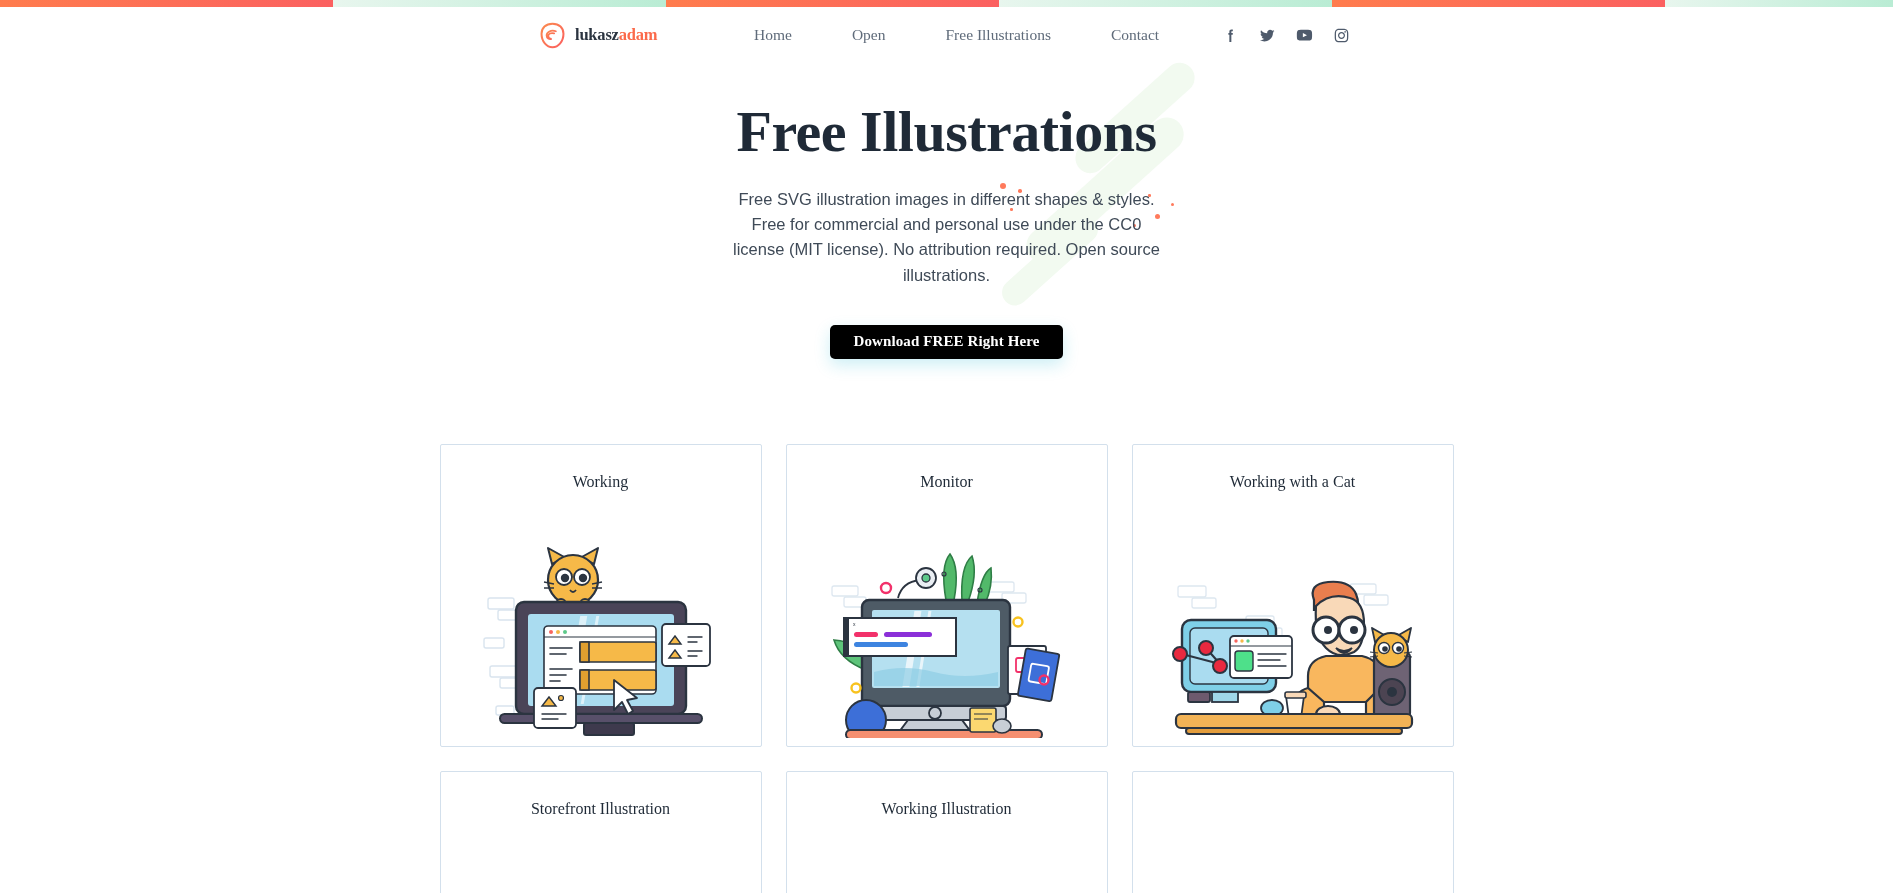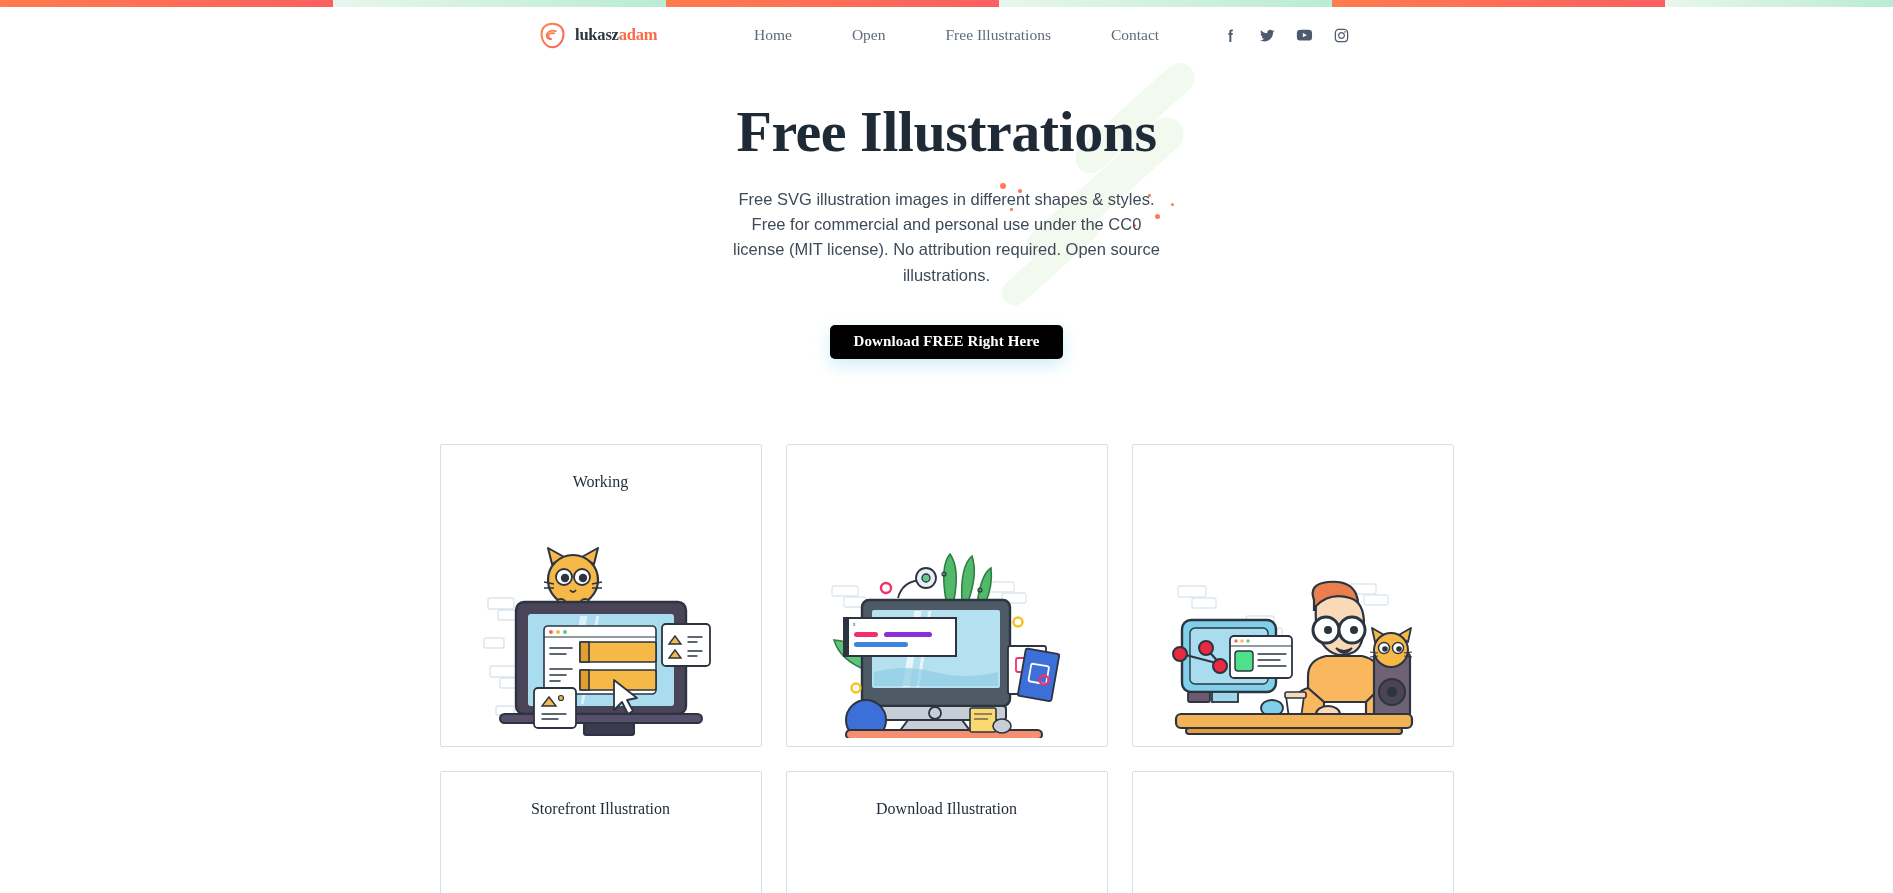--- a/index.html
+++ b/index.html
@@ -370,20 +370,21 @@
           <circle cx="85" cy="160" r="2.5" fill="#f6b948" stroke="#2b3440" stroke-width="1.2"></circle>
           <g stroke="#2b3440" stroke-width="1.4" stroke-linecap="round">
             <line x1="66" y1="176" x2="90" y2="176"></line>
               <line x1="66" y1="181" x2="82" y2="181"></line>
           </g>
         </svg>
       </div>
     </div>
 
     <div class="card">
+      <div class="card-title">Monitor</div>
       <div class="card-art">
         <svg width="250" height="200" viewBox="0 0 250 200" xmlns="http://www.w3.org/2000/svg">
           <g stroke="#dde7f0" stroke-width="1.3" fill="none">
             <rect x="10" y="48" width="26" height="10" rx="2"></rect>
               <rect x="22" y="59" width="22" height="10" rx="2"></rect>
             <rect x="166" y="44" width="26" height="10" rx="2"></rect>
               <rect x="180" y="55" width="24" height="10" rx="2"></rect>
             <rect x="190" y="130" width="26" height="10" rx="2"></rect>
               <rect x="178" y="141" width="22" height="10" rx="2"></rect>
             <rect x="56" y="136" width="24" height="10" rx="2"></rect>
@@ -450,20 +451,21 @@
           <circle cx="196" cy="84" r="4.5" fill="none" stroke="#f8c21e" stroke-width="2.4"></circle>
           <circle cx="34" cy="150" r="4.5" fill="none" stroke="#f8c21e" stroke-width="2.4"></circle>
           <circle cx="222" cy="142" r="4.5" fill="none" stroke="#f2316a" stroke-width="2.4"></circle>
           <circle cx="122" cy="36" r="2" fill="none" stroke="#2b3440" stroke-width="1.2"></circle>
           <circle cx="158" cy="52" r="2" fill="none" stroke="#2b3440" stroke-width="1.2"></circle>
         </svg>
       </div>
     </div>
 
     <div class="card">
+      <div class="card-title">Working with a Cat</div>
       <div class="card-art">
         <svg width="250" height="160" viewBox="0 0 250 160" xmlns="http://www.w3.org/2000/svg">
           <g stroke="#dde7f0" stroke-width="1.3" fill="none">
             <rect x="10" y="8" width="28" height="11" rx="2"></rect>
               <rect x="24" y="20" width="24" height="10" rx="2"></rect>
             <rect x="78" y="38" width="28" height="11" rx="2"></rect>
               <rect x="92" y="50" width="22" height="10" rx="2"></rect>
             <rect x="182" y="6" width="26" height="10" rx="2"></rect>
               <rect x="196" y="17" width="24" height="10" rx="2"></rect>
           </g>
@@ -537,21 +539,21 @@
         </svg>
       </div>
     </div>
 
     <div class="card">
       <div class="card-title">Storefront Illustration</div>
       <div class="card-art"></div>
     </div>
 
     <div class="card">
-      <div class="card-title">Download Illustration</div>
+      <div class="card-title">Working Illustration</div>
       <div class="card-art">
         <svg width="250" height="200" viewBox="0 0 250 200" xmlns="http://www.w3.org/2000/svg">
           <g transform="translate(0,114)">
             <path d="M20 40 q28 -22 56 -10 q18 -20 44 -8 q26 -14 50 4 q22 -4 34 14 z" fill="#d8eef5" opacity="0.85"></path>
             <path d="M60 56 q30 -16 58 -6 q26 -12 52 6 z" fill="#c6e6f0" opacity="0.8"></path>
 
             <path d="M100 16 q4 -18 24 -18 q22 0 26 20 q4 16 -4 26 q-8 12 -22 12 q-16 0 -22 -14 q-6 -12 -2 -26 z" fill="#1f3b3a"></path>
             <path d="M104 28 q-2 22 8 34 q10 12 22 4 q10 -8 10 -26 q0 -16 -12 -20 q-22 -8 -28 8 z" fill="#f7cfae"></path>
             <circle cx="116" cy="42" r="3.4" fill="#1f3b3a"></circle>
             <circle cx="134" cy="42" r="3.4" fill="#1f3b3a"></circle>

